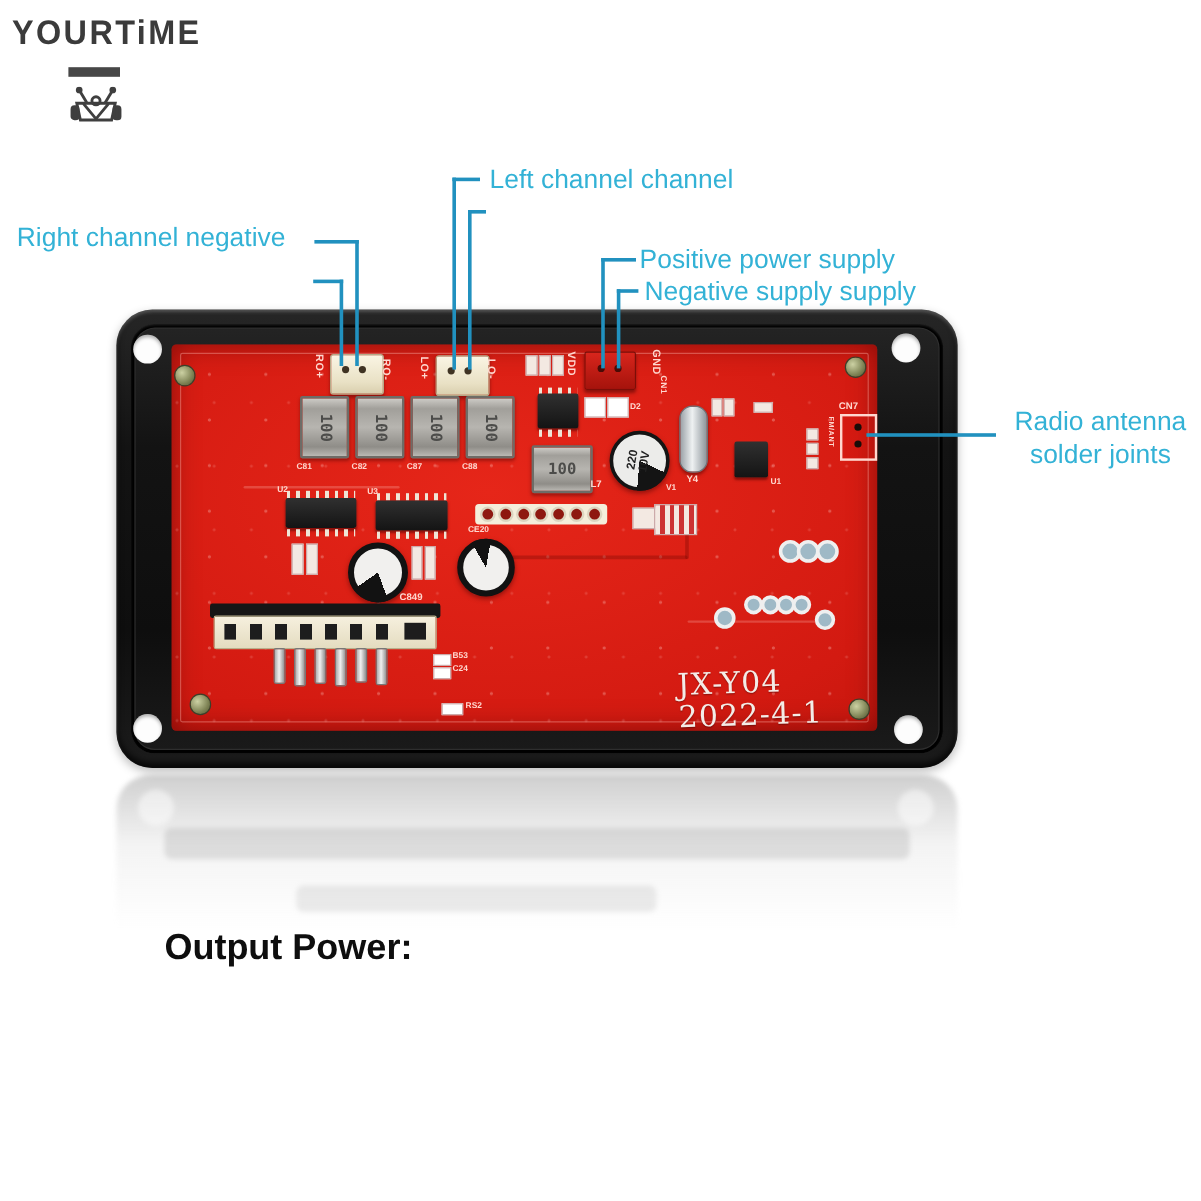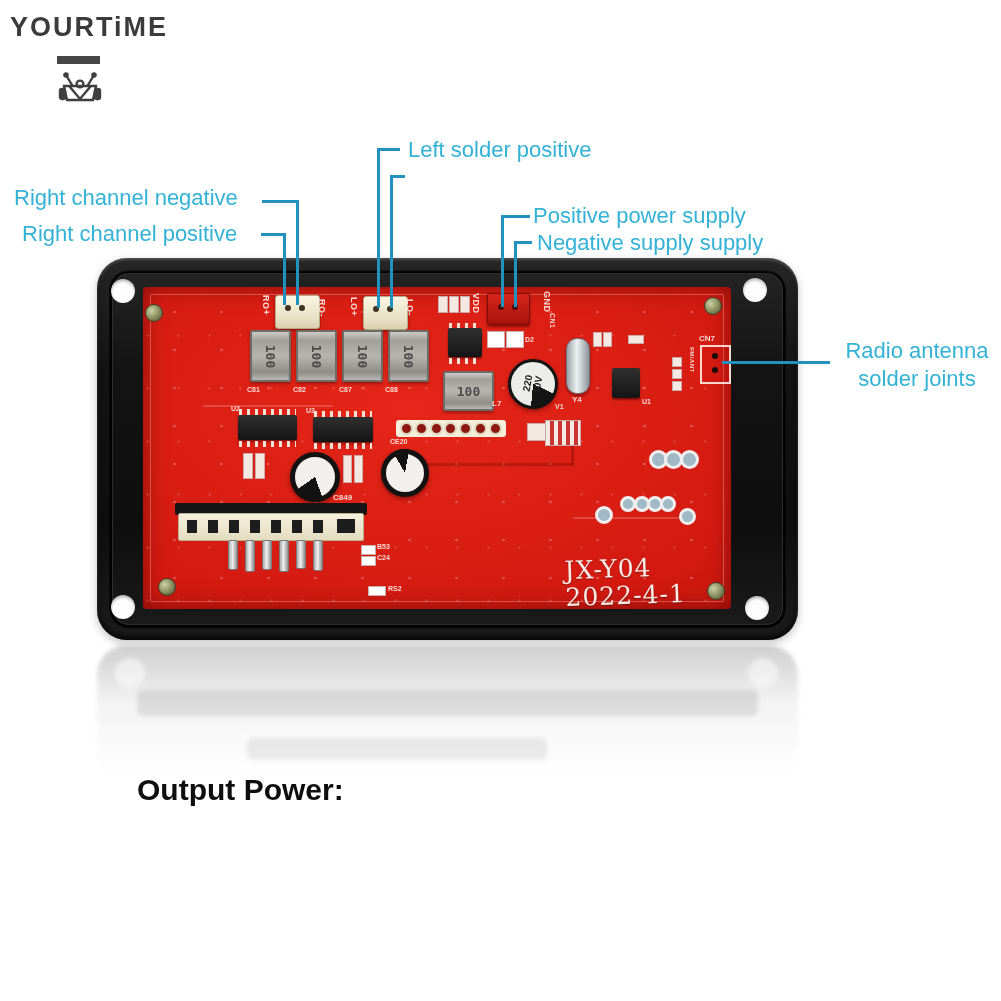--- a/index.html
+++ b/index.html
@@ -118,22 +118,21 @@
         <circle cx="36" cy="3" r="1.6" fill="#3f3f3f"></circle>
       <path d="M6 14 H38 L35 28 H9 Z"></path>
       <path d="M12 15 L22 27 L32 15"></path>
       <circle cx="22" cy="12" r="3.4"></circle>
       <rect x="2" y="17" width="5" height="10" rx="2" fill="#3f3f3f"></rect>
       <rect x="37" y="17" width="5" height="10" rx="2" fill="#3f3f3f"></rect>
     </g>
   </svg>
 
   <div class="callout" style="left:14px;top:185px">Right channel negative</div>
-  <div class="callout" style="left:22px;top:221px">Right channel positive</div>
-  <div class="callout" style="left:408px;top:137px">Left solder positive</div>
+  <div class="callout" style="left:408px;top:137px">Left channel channel</div>
   <div class="callout" style="left:533px;top:203px">Positive power supply</div>
   <div class="callout" style="left:537px;top:230px">Negative supply supply</div>
   <div class="callout2" style="left:828px;top:337px">
     <span>Radio antenna</span><br>
     <span>solder joints</span>
   </div>
 
   <div class="cline" style="left:262px;top:200px;width:37px;height:3px"></div>
   <div class="cline" style="left:296px;top:200px;width:3px;height:105px"></div>
   <div class="cline" style="left:261px;top:233px;width:25px;height:3px"></div>

